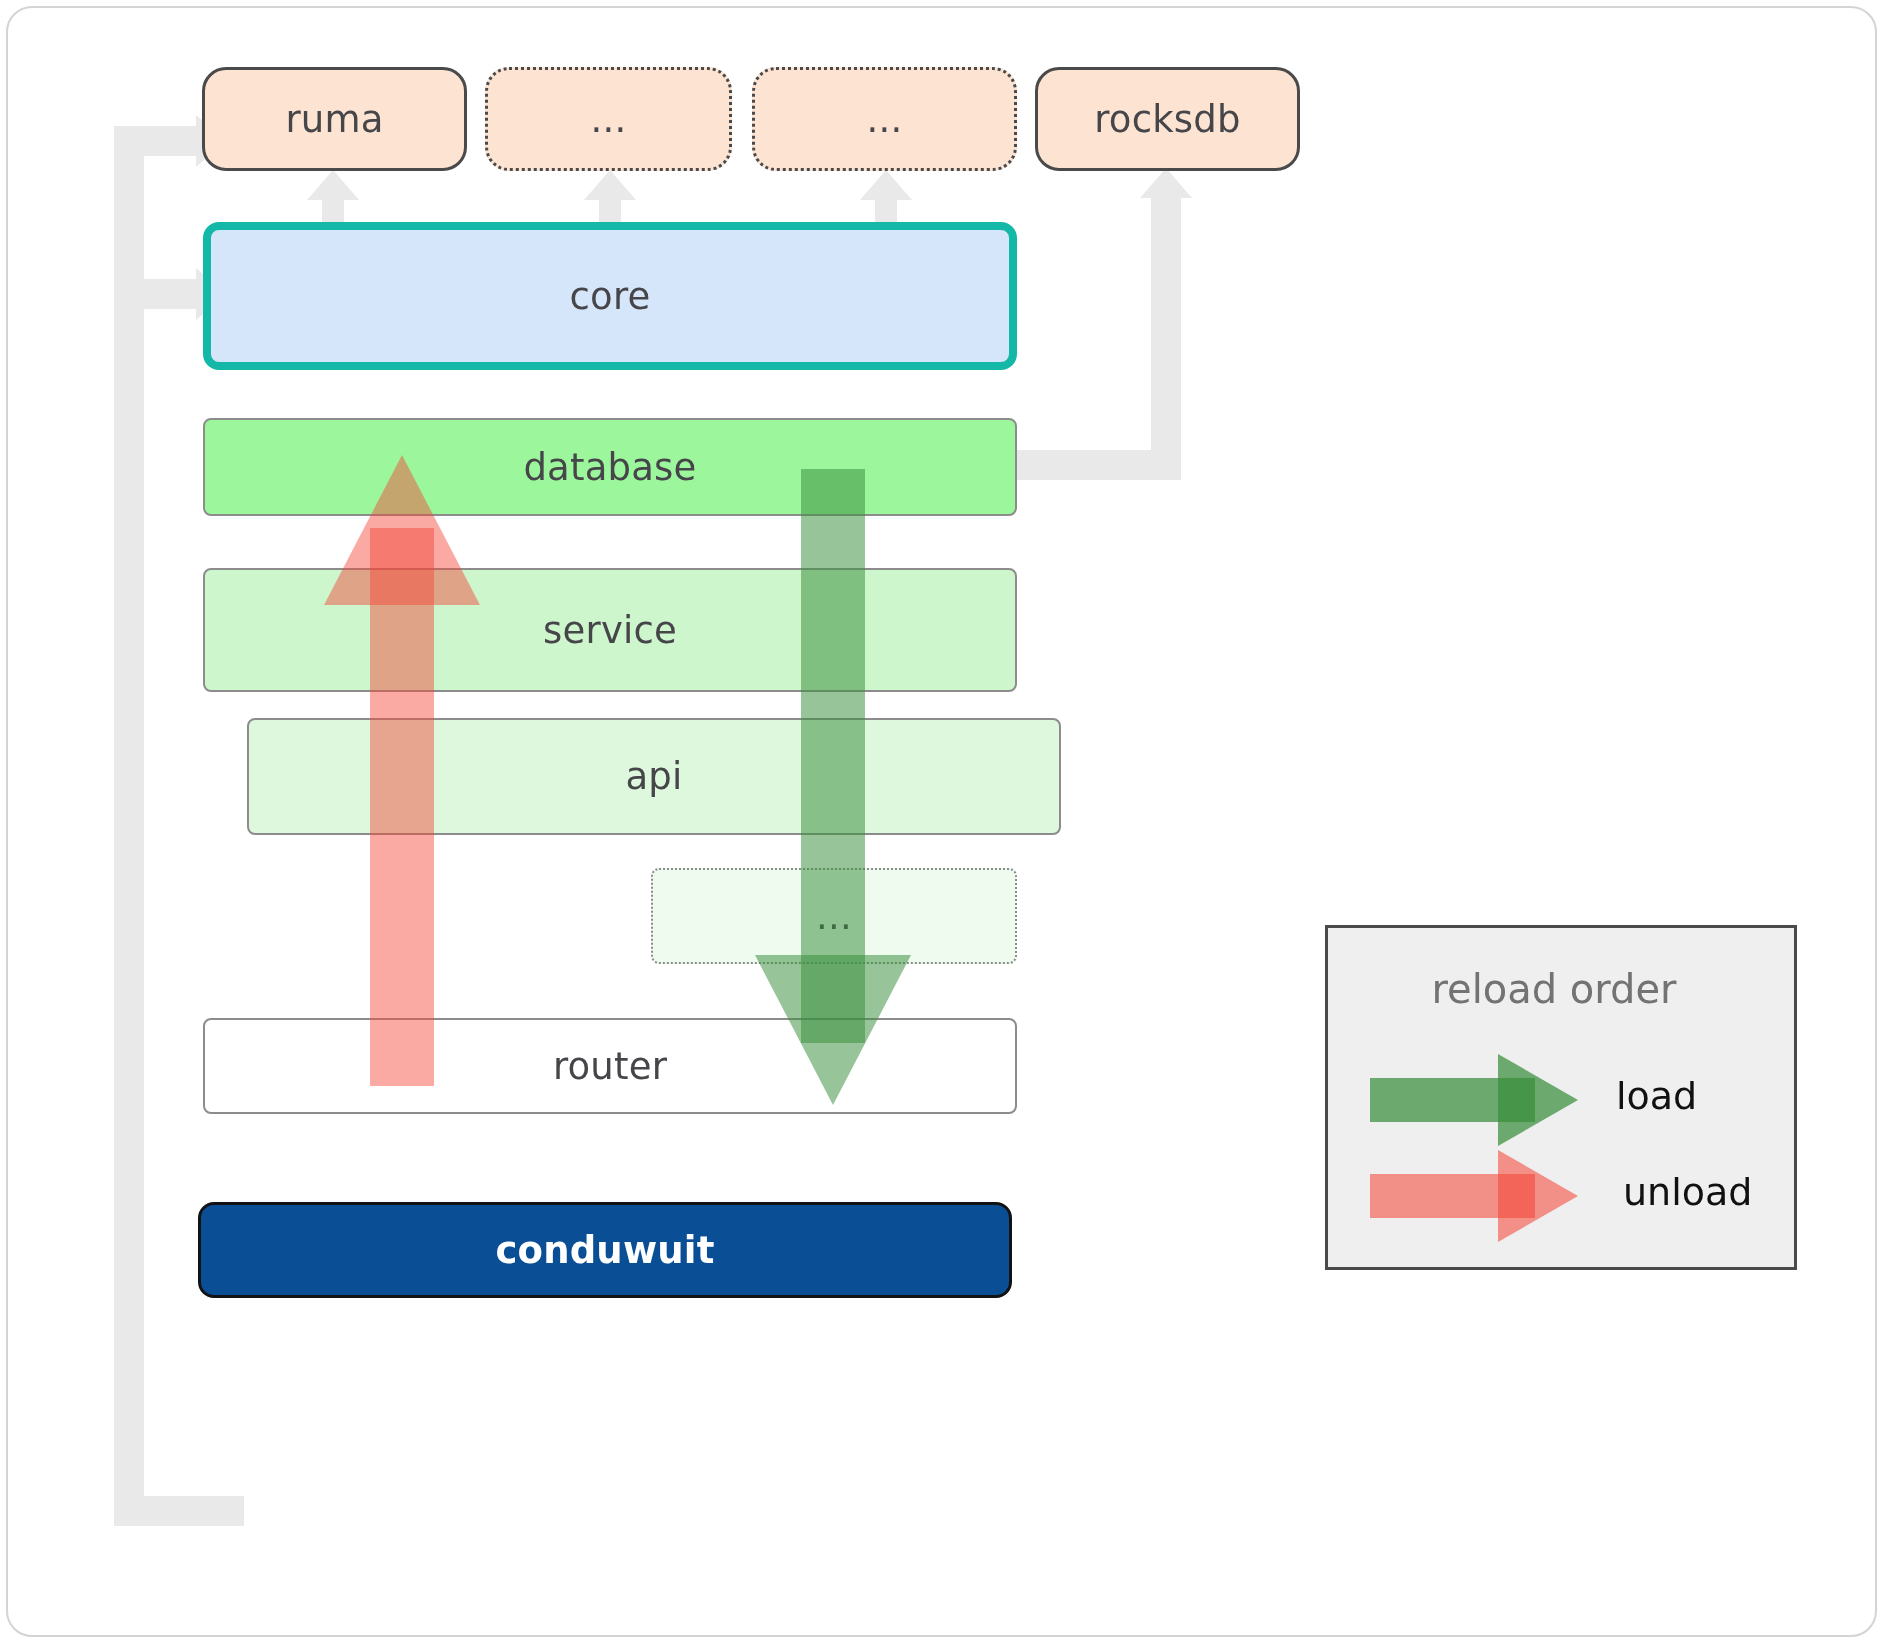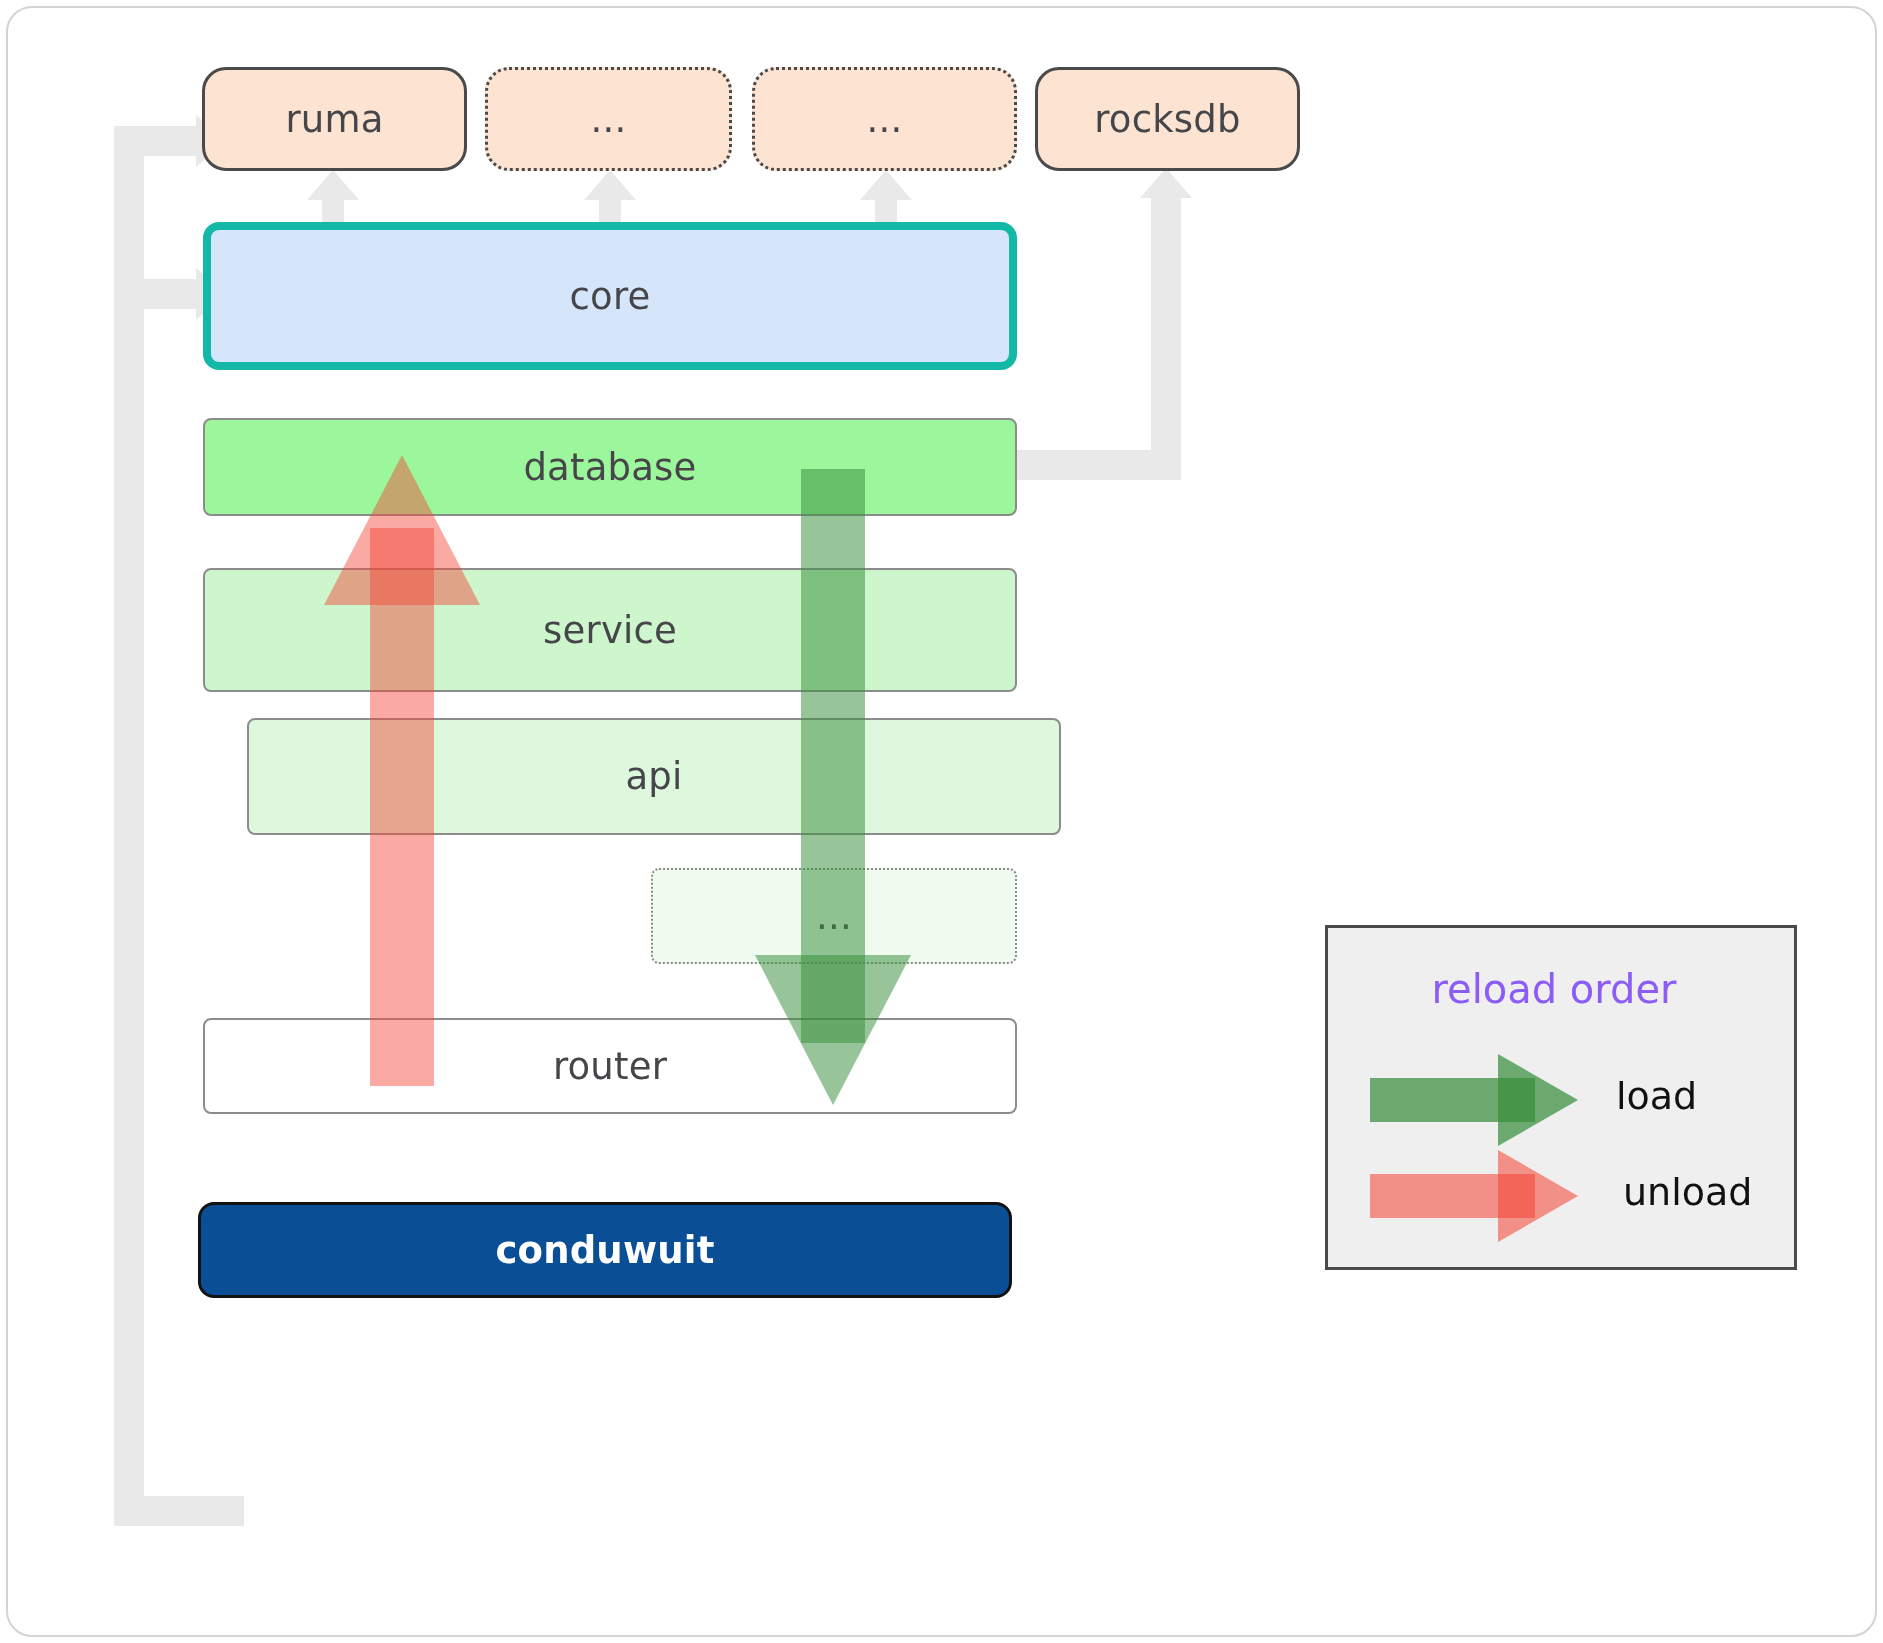--- a/index.html
+++ b/index.html
@@ -108,21 +108,21 @@
     position: absolute;
     background: #efefef;
     border: 3px solid #4a4a4a;
     z-index: 8;
   }
   .legend-title {
     position: absolute;
     left: 0; right: 14px; top: 38px;
     text-align: center;
     font-size: 40px;
-    color: #8b5cf6;
+    color: #737373;
   }
   .legend-row { position: absolute; }
   .legend-row .lshaft { position: absolute; height: 44px; }
   .legend-row .lhead {
     position: absolute; width: 0; height: 0;
     border-top: 46px solid transparent;
     border-bottom: 46px solid transparent;
   }
   .legend-row .ltext {
     position: absolute;

